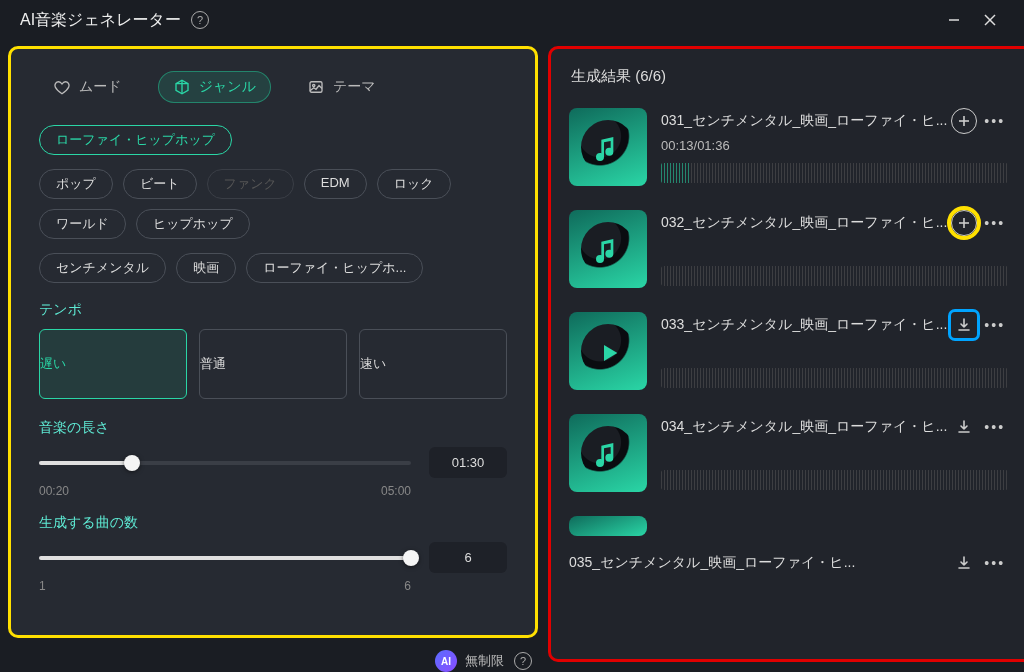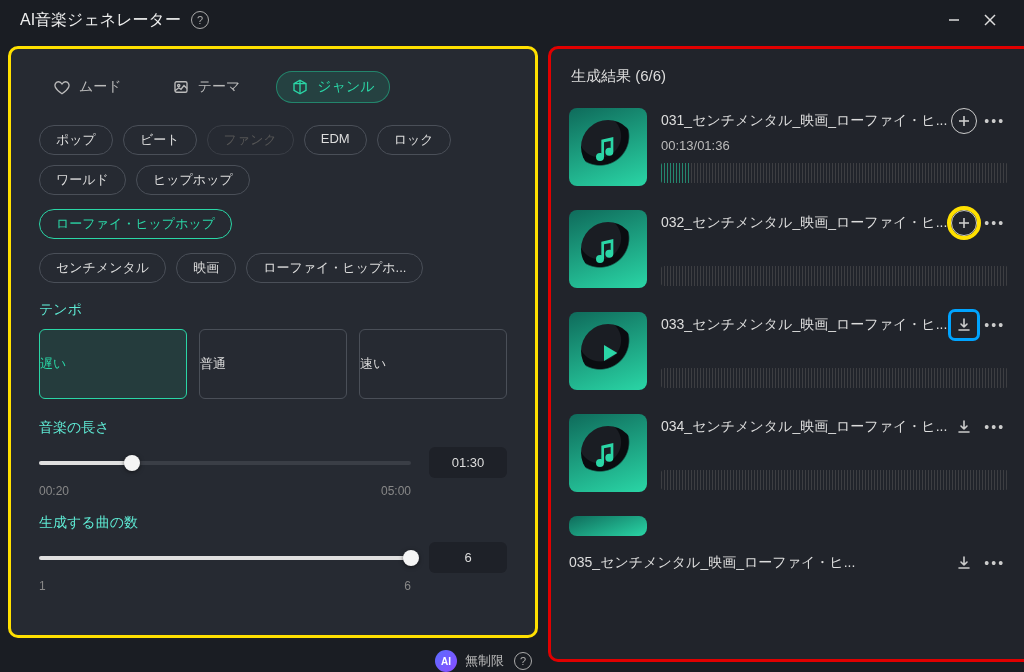--- a/index.html
+++ b/index.html
@@ -216,48 +216,48 @@
   <div class="left-panel">
     <div class="settings-card">
 
       <div class="tabs">
         <div class="tab">
           <svg viewBox="0 0 24 24" fill="none" stroke="currentColor" stroke-width="1.8">
               <path d="M12 21s-7-4.5-9-9c-1.5-3.3 1-7 4.5-7 2 0 3.3 1.2 4.5 3 1.2-1.8 2.5-3 4.5-3 3.5 0 6 3.7 4.5 7-2 4.5-9 9-9 9z"></path>
             </svg>
           <span>ムード</span>
         </div>
+        <div class="tab active">
+          <svg viewBox="0 0 24 24" fill="none" stroke="currentColor" stroke-width="1.8">
+              <path d="M12 3l8 4.5v9L12 21l-8-4.5v-9L12 3z"></path>
+              <path d="M12 3v18M4 7.5l16 0"></path>
+            </svg>
+          <span>ジャンル</span>
+        </div>
         <div class="tab">
           <svg viewBox="0 0 24 24" fill="none" stroke="currentColor" stroke-width="1.8">
               <rect x="4" y="5" width="16" height="14" rx="2"></rect>
               <circle cx="9" cy="10" r="1.5"></circle>
               <path d="M4 17l5-4 3 2 4-5 4 4"></path>
             </svg>
           <span>テーマ</span>
         </div>
-        <div class="tab active">
-          <svg viewBox="0 0 24 24" fill="none" stroke="currentColor" stroke-width="1.8">
-              <path d="M12 3l8 4.5v9L12 21l-8-4.5v-9L12 3z"></path>
-              <path d="M12 3v18M4 7.5l16 0"></path>
-            </svg>
-          <span>ジャンル</span>
-        </div>
-      </div>
-
+      </div>
+
+      <div class="chips">
+        <span class="chip active">ローファイ・ヒップホップ</span>
+      </div>
       <div class="chips">
         <span class="chip">ポップ</span>
         <span class="chip">ビート</span>
         <span class="chip disabled">ファンク</span>
         <span class="chip">EDM</span>
         <span class="chip">ロック</span>
         <span class="chip">ワールド</span>
         <span class="chip">ヒップホップ</span>
-      </div>
-      <div class="chips">
-        <span class="chip active">ローファイ・ヒップホップ</span>
       </div>
 
       <div class="chips" style="margin-bottom:18px;">
         <span class="chip">センチメンタル</span>
         <span class="chip">映画</span>
         <span class="chip">ローファイ・ヒップホ...</span>
       </div>
 
       <div class="section-label">テンポ</div>
       <div class="tempo-row">

